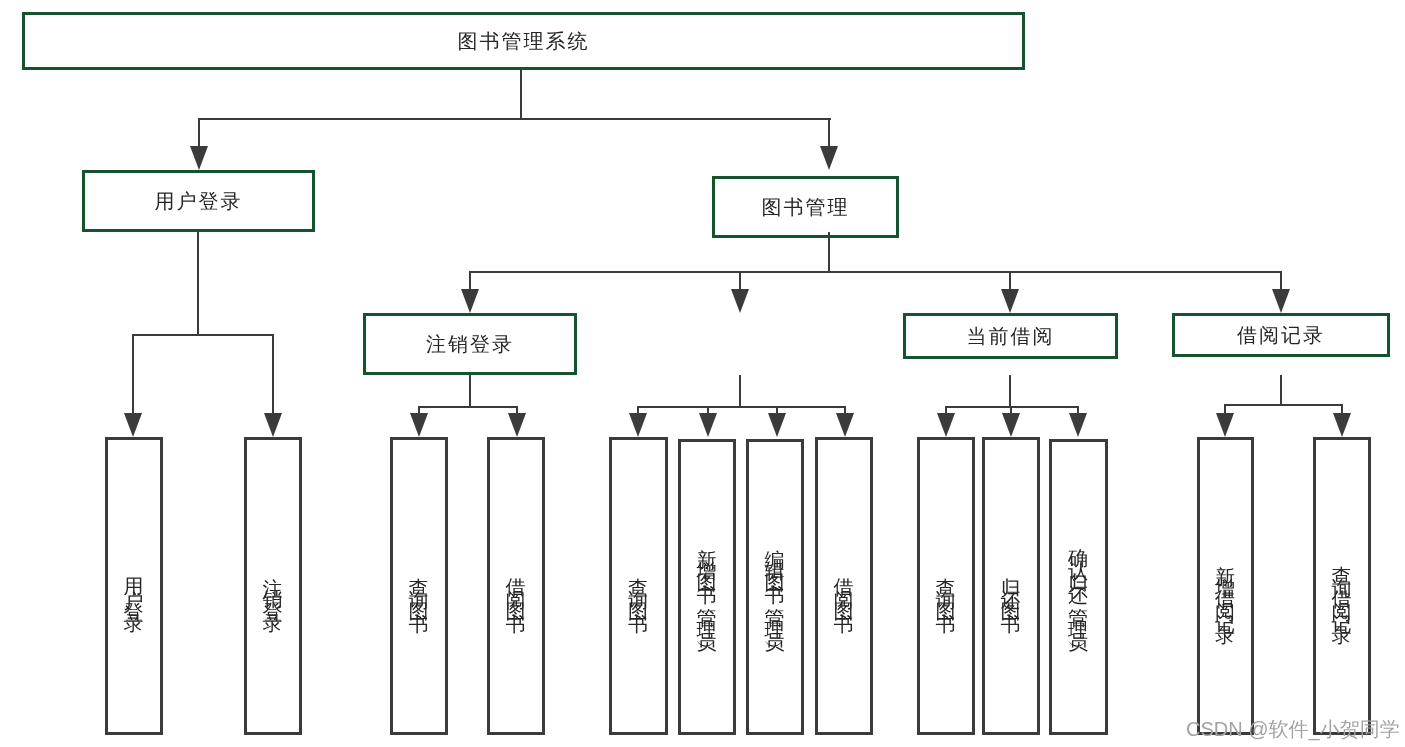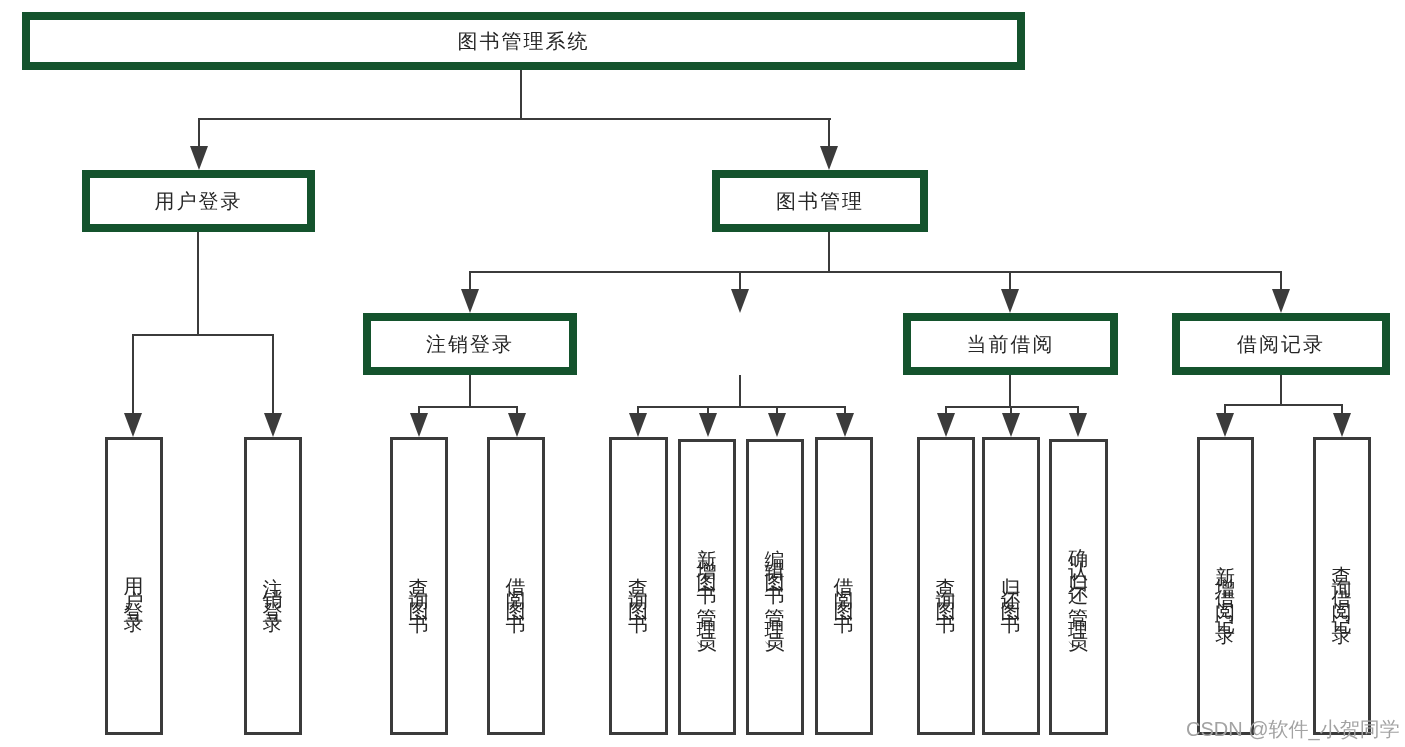--- a/index.html
+++ b/index.html
@@ -1,21 +1,21 @@
 <!DOCTYPE html>
 <html><head>
 <meta charset="utf-8">
 <style>
   html,body{margin:0;padding:0;background:#ffffff;}
   .canvas{
     position:relative;width:1405px;height:747px;background:#ffffff;overflow:hidden;
     font-family:"Liberation Sans","DejaVu Sans",sans-serif;
   }
   .box{
-    position:absolute;box-sizing:border-box;border:8px solid #14532d;background:#ffffff;
+    position:absolute;box-sizing:border-box;border:3px solid #14532d;background:#ffffff;
     display:flex;align-items:center;justify-content:center;
     color:#262626;font-size:20px;letter-spacing:2px;
   }
   .vbox{
     position:absolute;box-sizing:border-box;border:3px solid #3b3b3b;background:#ffffff;
     display:flex;align-items:center;justify-content:center;
     color:#262626;font-size:20px;
   }
   .vbox span{
     writing-mode:vertical-rl;text-orientation:mixed;letter-spacing:12px;line-height:1;
@@ -46,21 +46,21 @@
   <div class="line vl" style="left:520px;top:70px;height:50px"></div>
   <div class="line hl" style="left:198px;top:118px;width:633px"></div>
   <div class="line vl" style="left:198px;top:118px;height:32px"></div>
   <div class="arrow" style="left:190px;top:146px"></div>
   <div class="line vl" style="left:828px;top:118px;height:32px"></div>
   <div class="arrow" style="left:820px;top:146px"></div>
 
   <div class="box" style="left:82px;top:170px;width:233px;height:62px">
     <span>用户登录</span>
   </div>
-  <div class="box" style="left:712px;top:170px;width:216px;height:62px">
+  <div class="box" style="left:712px;top:176px;width:187px;height:62px">
     <span>图书管理</span>
   </div>
 
   <div class="line vl" style="left:197px;top:232px;height:104px"></div>
   <div class="line hl" style="left:132px;top:334px;width:142px"></div>
   <div class="line vl" style="left:132px;top:334px;height:81px"></div>
   <div class="arrow" style="left:124px;top:413px"></div>
   <div class="line vl" style="left:272px;top:334px;height:81px"></div>
   <div class="arrow" style="left:264px;top:413px"></div>
 
@@ -71,24 +71,24 @@
   <div class="line vl" style="left:739px;top:271px;height:20px"></div>
   <div class="arrow" style="left:731px;top:289px"></div>
   <div class="line vl" style="left:1009px;top:271px;height:20px"></div>
   <div class="arrow" style="left:1001px;top:289px"></div>
   <div class="line vl" style="left:1280px;top:271px;height:20px"></div>
   <div class="arrow" style="left:1272px;top:289px"></div>
 
   <div class="box" style="left:363px;top:313px;width:214px;height:62px">
     <span>注销登录</span>
   </div>
-  <div class="box" style="left:903px;top:313px;width:215px;height:62px">
+  <div class="box" style="left:903px;top:313px;width:215px;height:46px">
     <span>当前借阅</span>
   </div>
-  <div class="box" style="left:1172px;top:313px;width:218px;height:62px">
+  <div class="box" style="left:1172px;top:313px;width:218px;height:44px">
     <span>借阅记录</span>
   </div>
 
   <div class="line vl" style="left:469px;top:375px;height:33px"></div>
   <div class="line hl" style="left:418px;top:406px;width:100px"></div>
   <div class="line vl" style="left:418px;top:406px;height:10px"></div>
   <div class="arrow" style="left:410px;top:413px"></div>
   <div class="line vl" style="left:516px;top:406px;height:10px"></div>
   <div class="arrow" style="left:508px;top:413px"></div>
 

